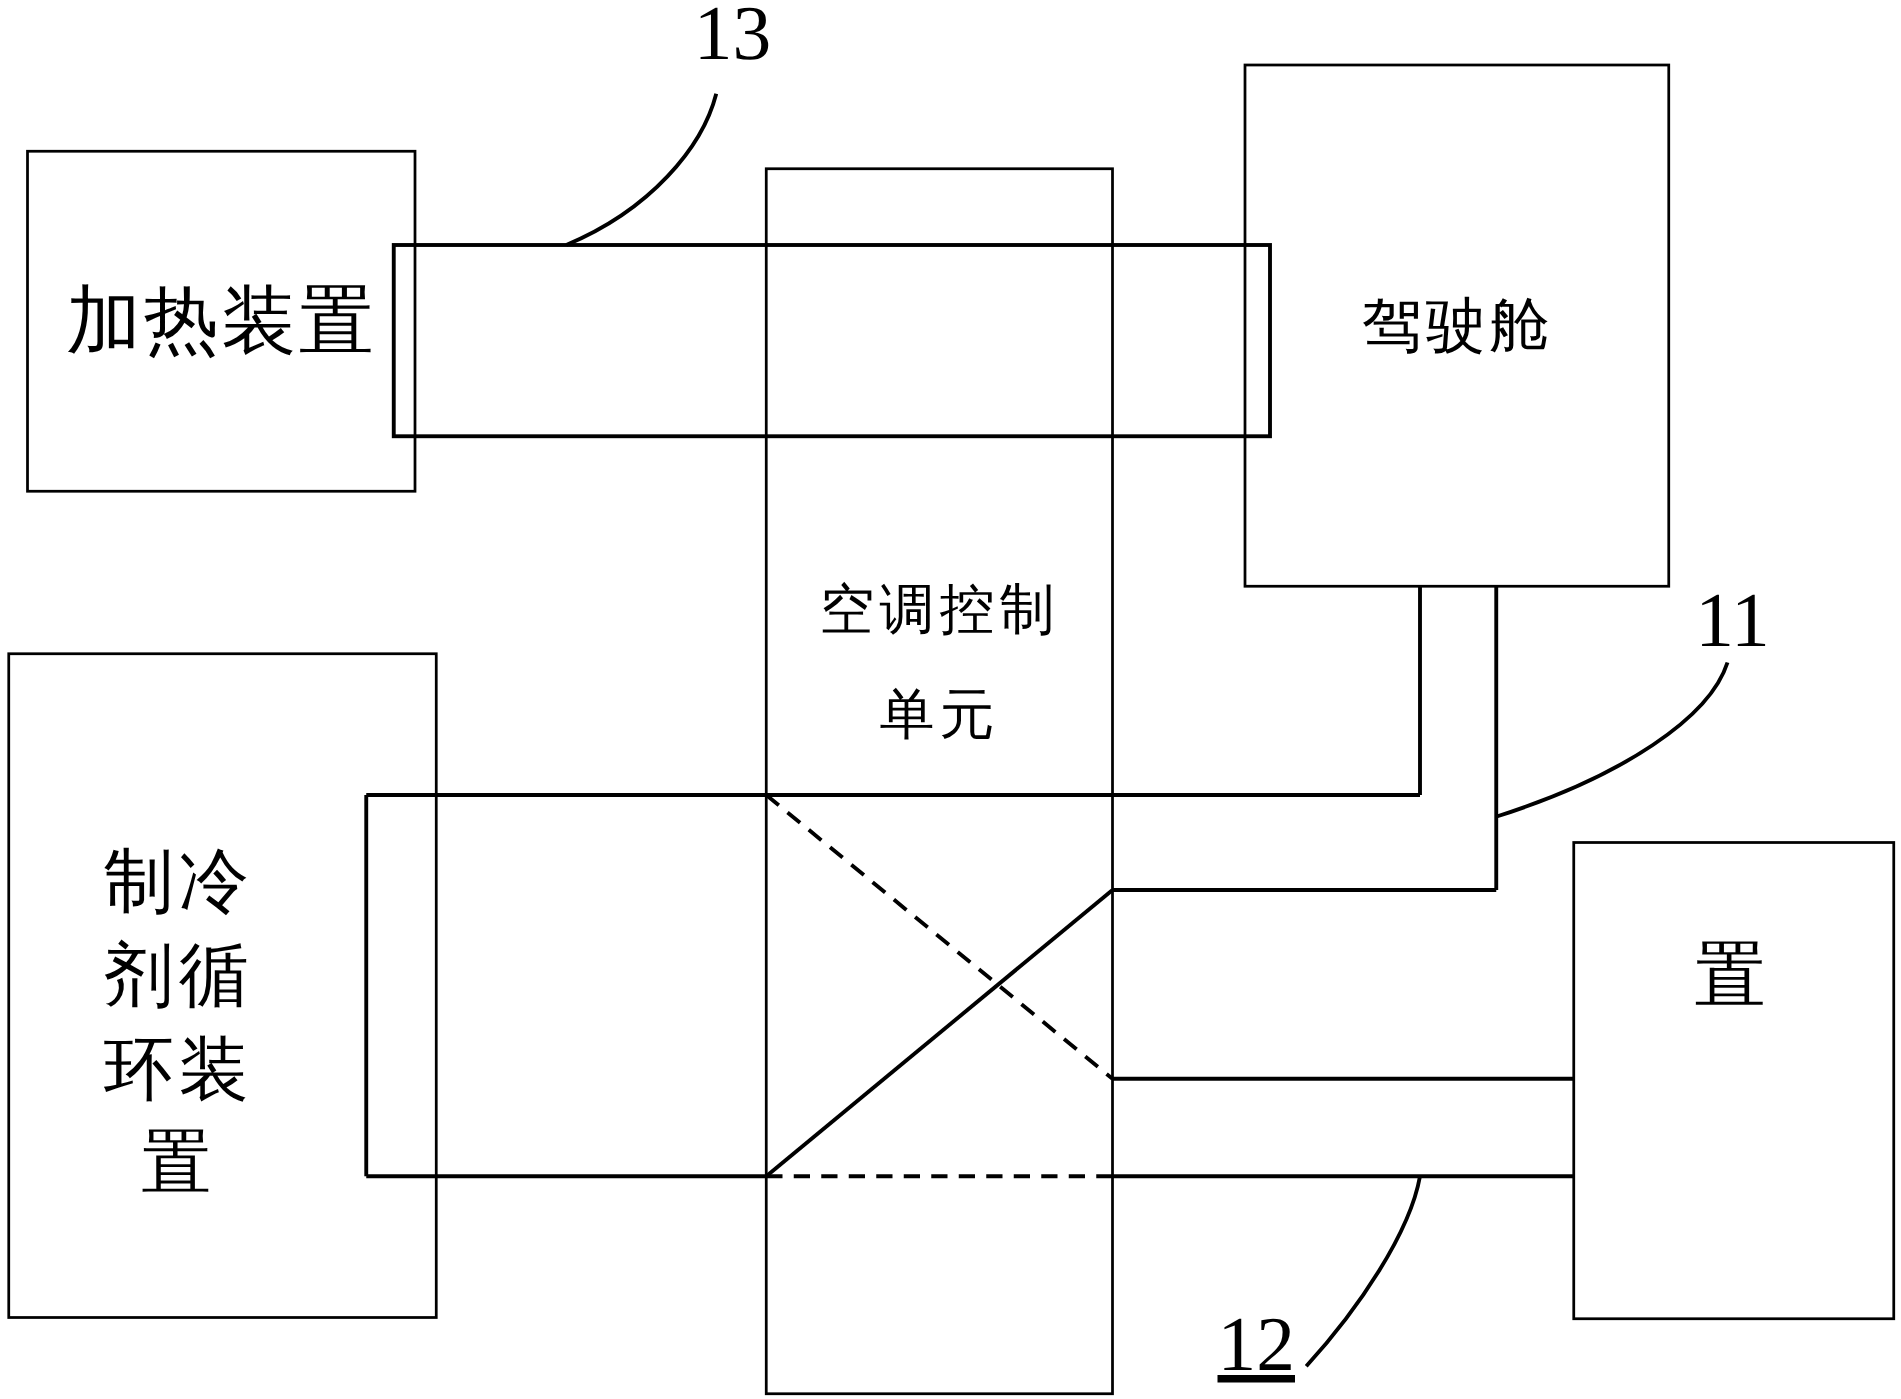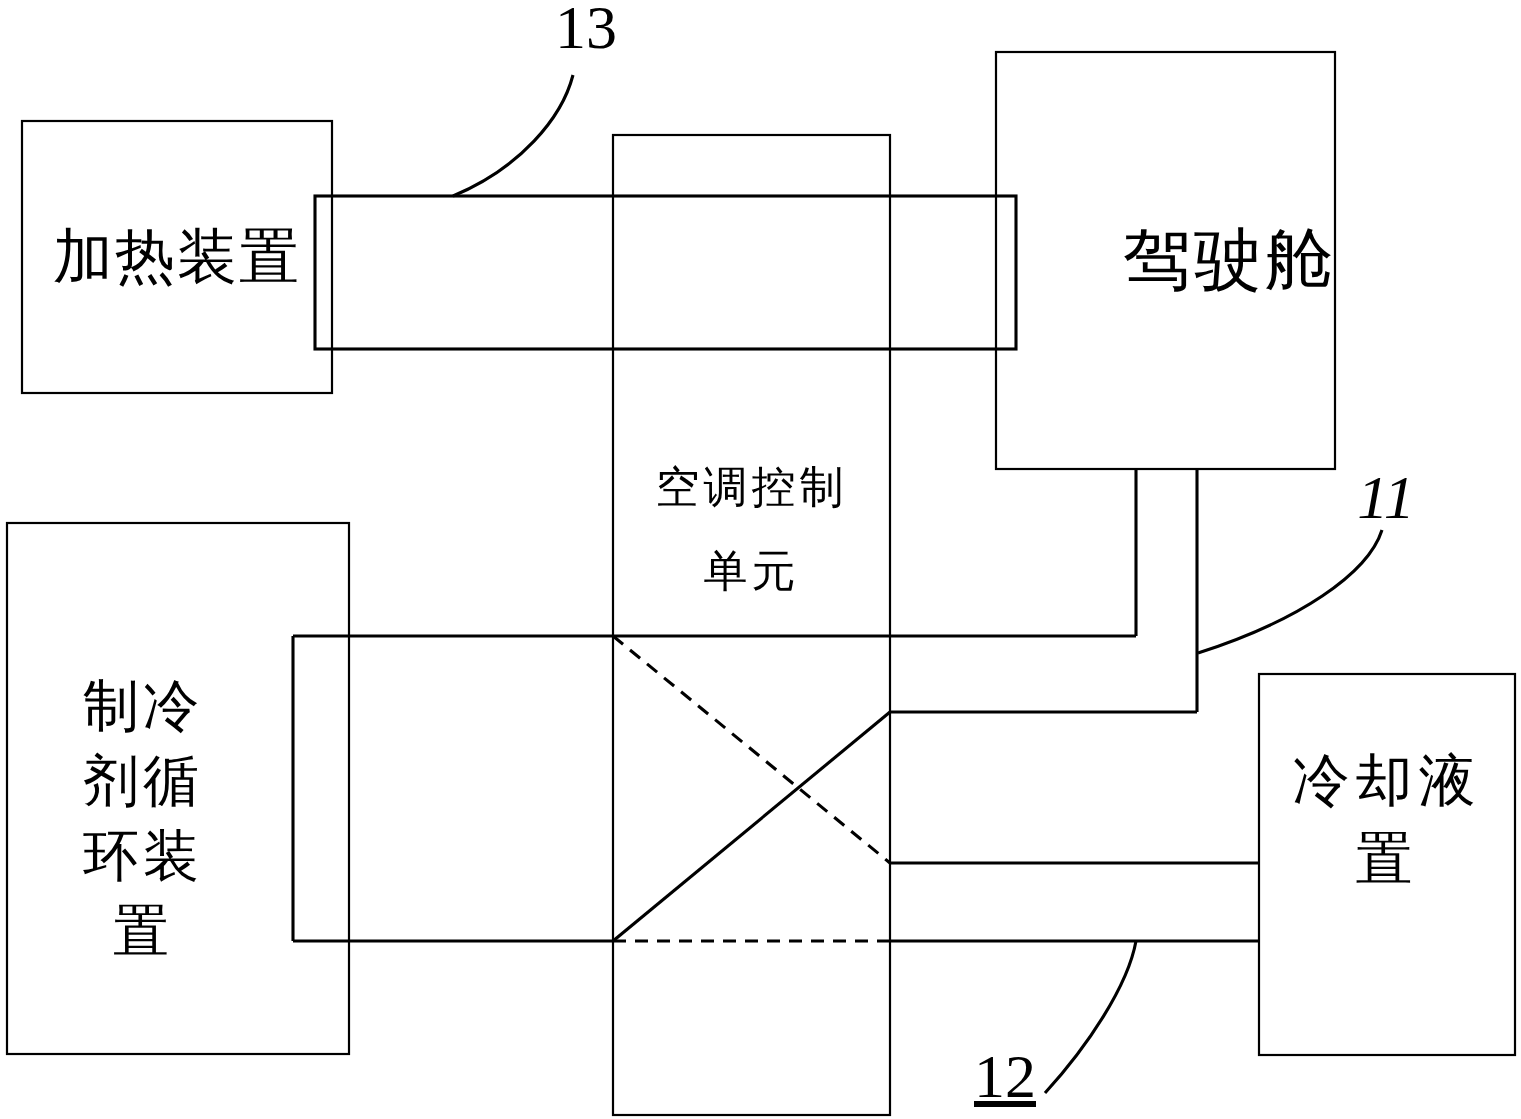--- a/index.html
+++ b/index.html
@@ -38,42 +38,42 @@
     flex-direction: column;
     align-items: center;
     justify-content: center;
   }
   .lbl-heating {
     left: 22px; top: 121px; width: 310px; height: 272px;
     font-size: 60px; letter-spacing: 2px;
   }
   .lbl-cockpit {
     left: 996px; top: 52px; width: 340px; height: 417px;
-    font-size: 68px; letter-spacing: 3px; align-items: flex-end;
+    font-size: 48px; letter-spacing: 3px;
   }
   .lbl-ac {
     left: 613px; top: 446px; width: 277px;
     font-size: 44px; letter-spacing: 4px; line-height: 84px;
   }
   .lbl-refrigerant {
     left: 80px; top: 632px; width: 126px;
     font-size: 56px; letter-spacing: 4px; line-height: 75px; margin-top: 37px;
   }
   .lbl-coolant {
     left: 1277px; top: 742px; width: 220px;
     font-size: 57px; letter-spacing: 6px; line-height: 78px;
   }
   .ref-num {
     width: 80px;
     font-size: 62px;
     line-height: 62px;
     letter-spacing: 0px;
   }
   .ref-13 { left: 546px;  top: -4px; }
-  .ref-11 { left: 1346px; top: 466px; font-style: italic; }
+  .ref-11 { left: 1346px; top: 466px; }
   .ref-12 { left: 965px;  top: 1045px; text-decoration: underline; }
 </style>
 </head>
 <body>
 
 <div id="figure">
 
   <svg id="diagram-lines" viewBox="0 0 1521 1119" xmlns="http://www.w3.org/2000/svg">
 
     <rect class="stroke thin" x="22" y="121" width="310" height="272"></rect>
@@ -117,21 +117,20 @@
   </div>
 
   <div class="lbl lbl-refrigerant">
     <span>制冷</span>
     <span>剂循</span>
     <span>环装</span>
     <span>置</span>
   </div>
 
   <div class="lbl lbl-coolant">
-    <span>冷却液</span>
     <span>置</span>
   </div>
 
   <div class="lbl ref-num ref-13">13</div>
   <div class="lbl ref-num ref-11">11</div>
   <div class="lbl ref-num ref-12">12</div>
 
 </div>
 
 </body></html>

